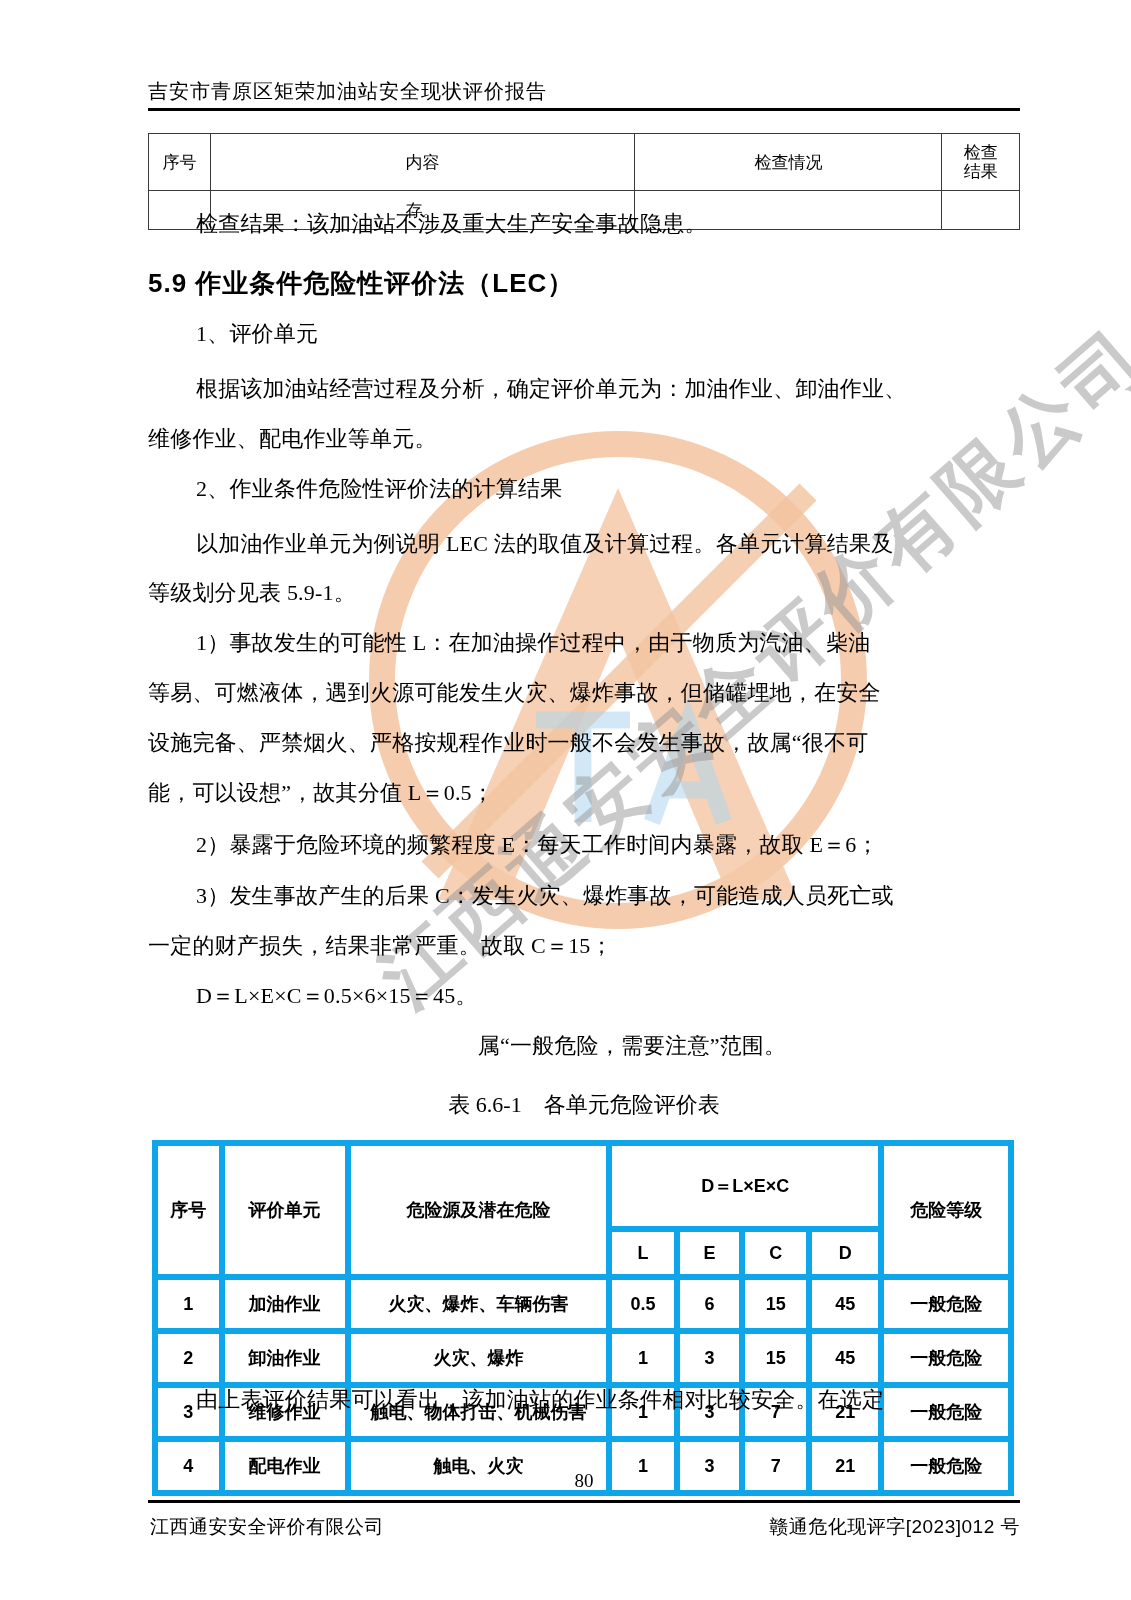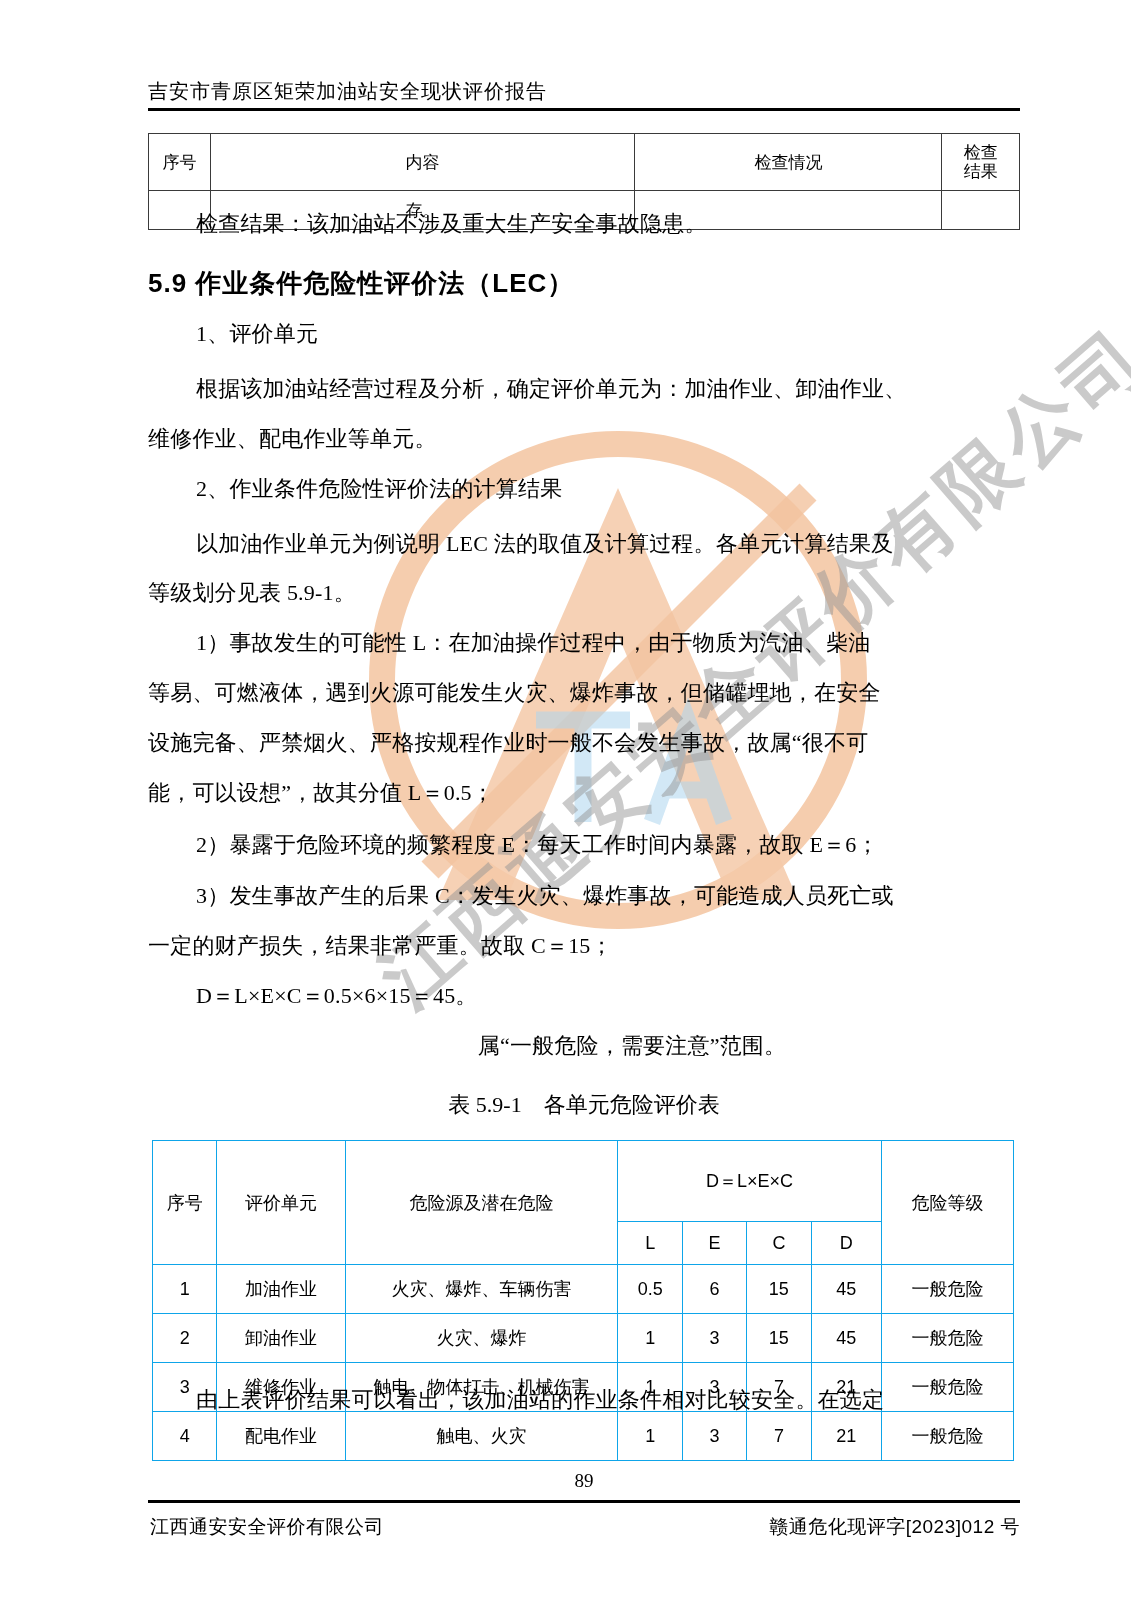--- a/index.html
+++ b/index.html
@@ -148,24 +148,24 @@
   .lec-table {
     position: absolute;
     left: 152px;
     top: 1140px;
     width: 862px;
     border-collapse: collapse;
     font-size: 18px;
     font-family: "Liberation Sans", sans-serif;
   }
   .lec-table td, .lec-table th {
-    border: 1px solid #0ea5e9;
+    border: 6px solid #0ea5e9;
     text-align: center;
     vertical-align: middle;
-    font-weight: normal;
+    font-weight: bold;
     padding: 2px;
   }
   .lec-table thead td.big { height: 76px; }
   .lec-table thead td.sub { height: 38px; }
   .lec-table tbody td { height: 44px; }
   .w-seq  { width: 62px; }
   .w-unit { width: 130px; }
   .w-haz  { width: 282px; }
   .w-l    { width: 62px; }
   .w-e    { width: 62px; }
@@ -277,21 +277,21 @@
 
     <div class="p" style="top:834px; left:196px;">2）暴露于危险环境的频繁程度 E：每天工作时间内暴露，故取 E＝6；</div>
 
     <div class="p" style="top:885px; left:196px;">3）发生事故产生的后果 C：发生火灾、爆炸事故，可能造成人员死亡或</div>
     <div class="p" style="top:935px;">一定的财产损失，结果非常严重。故取 C＝15；</div>
 
     <div class="p" style="top:985px; left:196px;">D＝L×E×C＝0.5×6×15＝45。</div>
 
     <div class="p" style="top:1035px; left:196px;text-align:center;">属“一般危险，需要注意”范围。</div>
 
-    <div class="caption" style="top:1090px;">表 5.9-1　各单元危险评价表</div>
+    <div class="caption" style="top:1090px;">表 6.6-1　各单元危险评价表</div>
 
     <table class="lec-table">
       <thead>
         <tr>
           <td class="w-seq" rowspan="2">序号</td>
           <td class="w-unit" rowspan="2">评价单元</td>
           <td class="w-haz" rowspan="2">危险源及潜在危险</td>
           <td class="big" colspan="4">D＝L×E×C</td>
           <td class="w-lvl" rowspan="2">危险等级</td>
         </tr>
@@ -341,19 +341,19 @@
           <td>3</td>
           <td>7</td>
           <td>21</td>
           <td>一般危险</td>
         </tr>
       </tbody>
     </table>
 
     <div class="p" style="top:1389px; left:196px;">由上表评价结果可以看出，该加油站的作业条件相对比较安全。在选定</div>
 
-    <div class="page-number">89</div>
+    <div class="page-number">80</div>
     <div class="footer-rule"></div>
     <div class="footer-left">江西通安安全评价有限公司</div>
     <div class="footer-right">赣通危化现评字[2023]012 号</div>
 
   </div>
 </div>
 
 </body></html>

